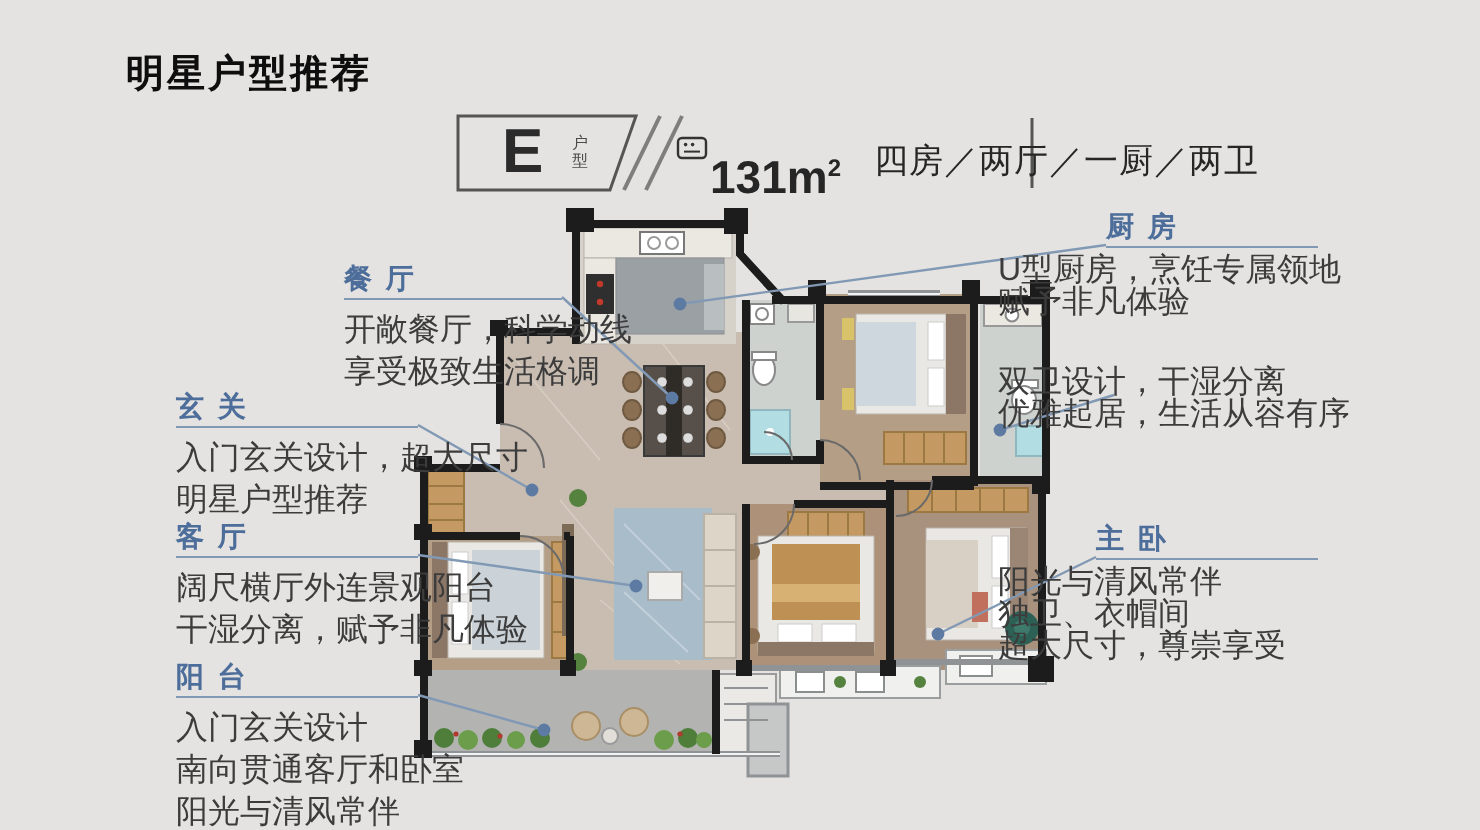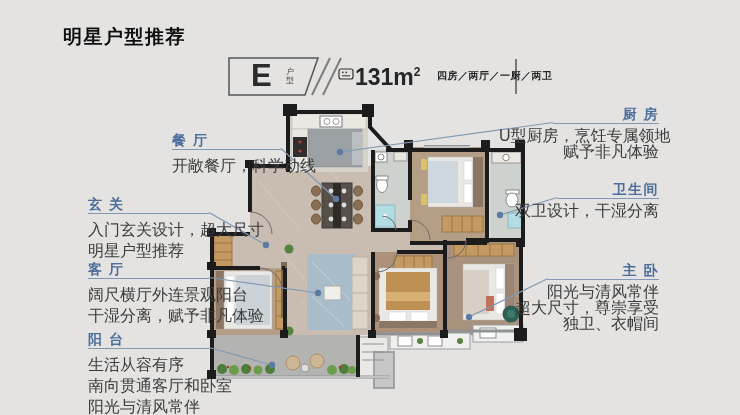--- a/index.html
+++ b/index.html
@@ -8,29 +8,29 @@
     background:#e4e3e1;
     font-family:"Liberation Sans","DejaVu Sans",sans-serif;
   }
   .abs{position:absolute;}
   #page-title{
     left:63px;top:24px;font-size:19px;font-weight:700;color:#0e0e0e;letter-spacing:1.5px;
   }
   #plan-svg{left:0;top:0;width:740px;height:415px;}
   #unit-letter{left:251px;top:57px;font-size:31px;font-weight:600;color:#2b2b2b;line-height:38px;}
   #unit-suffix{left:286px;top:67px;width:10px;font-size:8px;line-height:9px;color:#4a4a4a;word-break:break-all;}
-  #area-value{left:355px;top:60px;font-size:23px;font-weight:700;color:#262626;line-height:24px;}
+  #area-value{left:355px;top:60px;font-size:23px;font-weight:700;color:#262626;line-height:48px;}
   #area-value sup{font-size:12px;font-weight:700;}
-  #area-desc{left:437px;top:69px;font-size:10px;font-weight:700;color:#262626;letter-spacing:0.5px;}
+  #area-desc{left:437px;top:69px;font-size:17px;font-weight:400;color:#262626;letter-spacing:0.5px;}
   .ann{position:absolute;}
   .ann .trow{height:15px;padding-bottom:3px;border-bottom:1px solid #8199b4;}
   .ann .title{font-size:14px;font-weight:700;color:#4d6e9a;letter-spacing:1.5px;white-space:nowrap;}
   .ann .lines{margin-top:5px;font-size:16px;color:#3c3c3c;white-space:nowrap;}
   .ann-left .lines div{line-height:21px;}
-  .ann-right{text-align:right;}
+  .ann-right{text-align:left;}
   .ann-right .trow{margin-left:auto;}
   .ann-right .lines{margin-top:4px;}
   .ann-right .lines div{line-height:16px;}
 </style>
 </head>
 <body>
 
 <div class="canvas">
 
   <svg id="plan-svg" class="abs" viewBox="0 0 740 415">
@@ -305,60 +305,61 @@
   <h1 id="page-title" class="abs" style="margin:0">明星户型推荐</h1>
   <div id="unit-letter" class="abs">E</div>
   <div id="unit-suffix" class="abs">户型</div>
   <div id="area-value" class="abs"><span>131m</span><sup>2</sup></div>
   <div id="area-desc" class="abs">四房／两厅／一厨／两卫</div>
 
   <div class="ann ann-left" style="left:172px;top:131px;width:140px">
     <div class="trow" style="width:109px"><span class="title">餐 厅</span></div>
     <div class="lines">
       <div>开敞餐厅，科学动线</div>
+      <div>享受极致生活格调</div>
     </div>
   </div>
   <div class="ann ann-left" style="left:88px;top:195px;width:140px">
     <div class="trow" style="width:121px"><span class="title">玄 关</span></div>
     <div class="lines">
       <div>入门玄关设计，超大尺寸</div>
       <div>明星户型推荐</div>
     </div>
   </div>
   <div class="ann ann-left" style="left:88px;top:260px;width:140px">
     <div class="trow" style="width:121px"><span class="title">客 厅</span></div>
     <div class="lines">
       <div>阔尺横厅外连景观阳台</div>
       <div>干湿分离，赋予非凡体验</div>
     </div>
   </div>
   <div class="ann ann-left" style="left:88px;top:330px;width:140px">
     <div class="trow" style="width:121px"><span class="title">阳 台</span></div>
     <div class="lines">
-      <div>生活从容有序</div>
+      <div>入门玄关设计</div>
       <div>南向贯通客厅和卧室</div>
       <div>阳光与清风常伴</div>
     </div>
   </div>
 
   <div class="ann ann-right" style="right:81px;top:105px;width:160px">
     <div class="trow" style="width:106px"><span class="title">厨 房</span></div>
     <div class="lines">
       <div>U型厨房，烹饪专属领地</div>
       <div>赋予非凡体验</div>
     </div>
   </div>
   <div class="ann ann-right" style="right:81px;top:180px;width:160px">
-    <div class="trow" style="width:102px"><span class="title">卫生间</span></div>
     <div class="lines">
       <div>双卫设计，干湿分离</div>
+      <div>优雅起居，生活从容有序</div>
     </div>
   </div>
   <div class="ann ann-right" style="right:81px;top:261px;width:160px">
     <div class="trow" style="width:111px"><span class="title">主 卧</span></div>
     <div class="lines">
       <div>阳光与清风常伴</div>
+      <div>独卫、衣帽间</div>
       <div>超大尺寸，尊崇享受</div>
-      <div>独卫、衣帽间</div>
     </div>
   </div>
 
 </div>
 
 </body></html>

